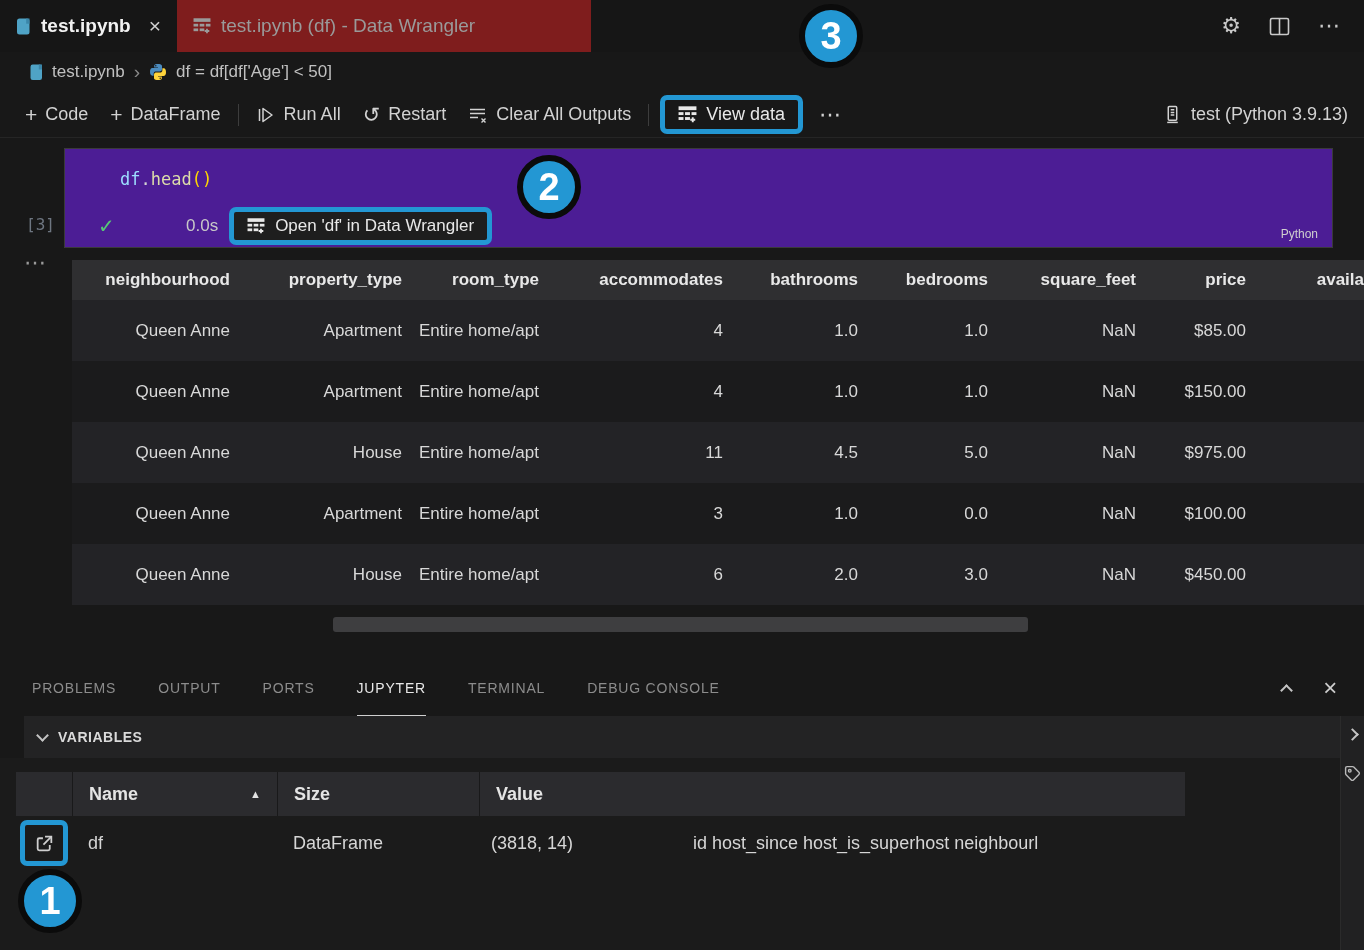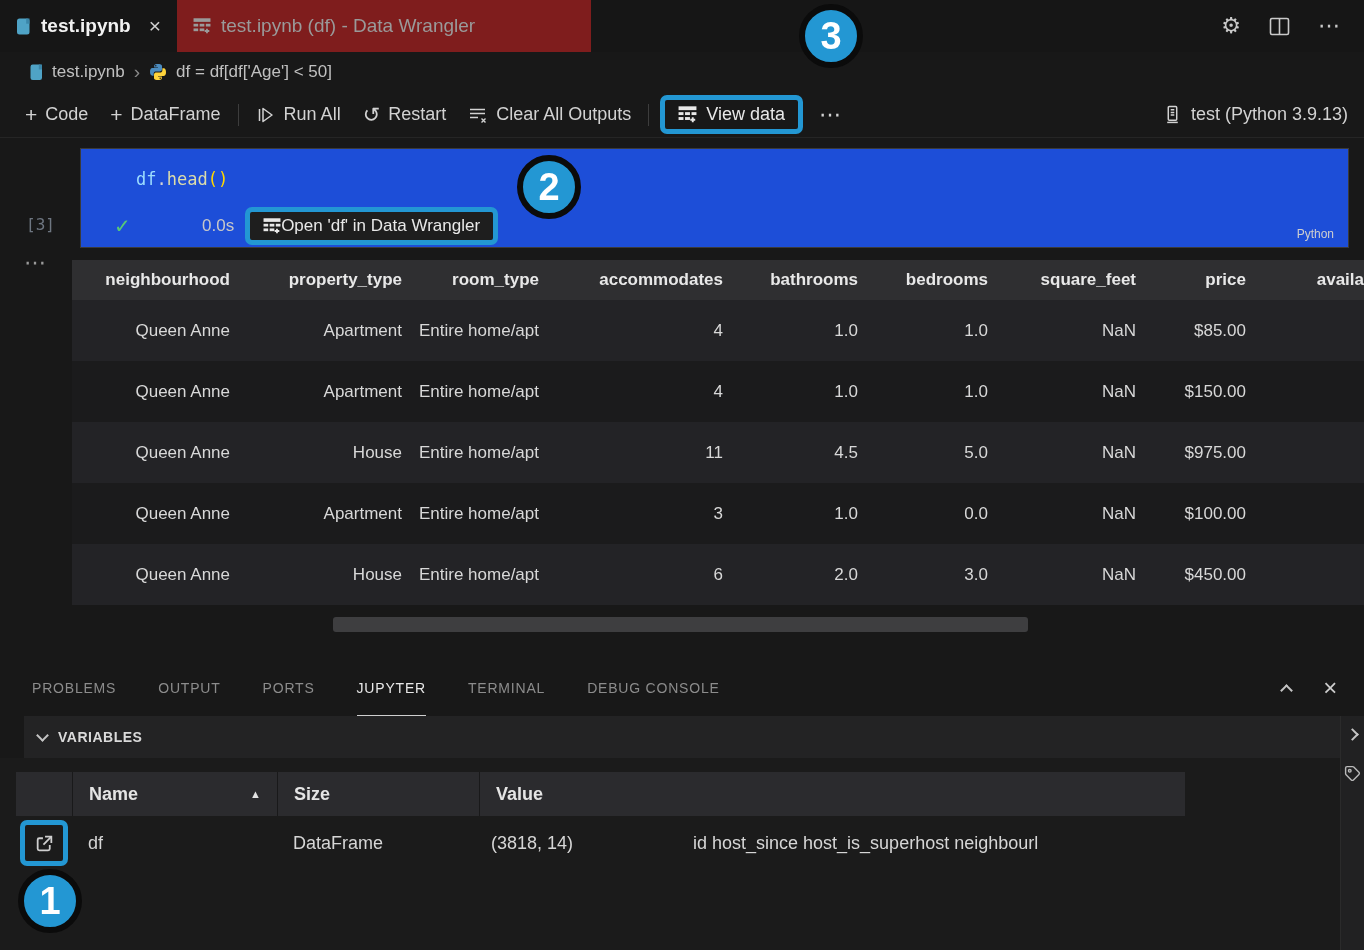--- a/index.html
+++ b/index.html
@@ -29,27 +29,27 @@
   .plus { font-size:21px; font-weight:400; color:#d2d2d2; }
   .hl-box { border:5px solid #2397d3; border-radius:7px; }
   .viewdata { display:flex; align-items:center; gap:9px; padding:4px 13px; margin:0 5px; color:#e8e8e8; cursor:pointer; }
   .kernel { margin-left:auto; display:flex; align-items:center; gap:9px; padding-right:16px; cursor:pointer; }
   .icon { display:inline-flex; align-items:center; justify-content:center; }
 
   
   .editor { position:relative; height:522px; background:#181818; }
   .gutter-exec { position:absolute; left:26px; top:77px; font-family:"DejaVu Sans Mono", monospace; font-size:16px; color:#6e7681; }
   .gutter-more { position:absolute; left:24px; top:112px; font-size:22px; color:#9a9a9a; cursor:pointer; }
-  .cell { position:absolute; left:80px; top:10px; width:1269px; height:100px; background:#1d4ed8; border:1px solid #3a3a3a; }
+  .cell { position:absolute; left:64px; top:10px; width:1269px; height:100px; background:#4c1d95; border:1px solid #3a3a3a; }
   .codeline { position:absolute; left:55px; top:20px; font-family:"DejaVu Sans Mono", monospace; font-size:17px; cursor:text; }
   .tok-var { color:#9cdcfe; } .tok-dot { color:#d4d4d4; } .tok-fn { color:#dcdcaa; } .tok-par { color:#ffd700; }
   .execrow { position:absolute; left:33px; top:55px; height:44px; display:flex; align-items:center; }
   .check { color:#57c877; font-size:20px; width:22px; }
   .exectime { margin-left:66px; font-size:17px; color:#c8c8c8; }
-  .openbtn { margin-left:11px; display:flex; align-items:center; padding:4px 13px; font-size:17px; color:#e8e8e8; background:#1e1e1e; cursor:pointer; }
+  .openbtn { margin-left:11px; display:flex; align-items:center; gap:10px; padding:4px 13px; font-size:17px; color:#e8e8e8; background:#1e1e1e; cursor:pointer; }
   .cell-lang { position:absolute; right:14px; bottom:6px; font-size:12px; color:#cfcfcf; }
 
   
   .dftable { position:absolute; left:72px; top:122px; width:1292px; font-size:17px; }
   .thead { display:flex; height:40px; align-items:center; background:#2f2f31; font-weight:bold; color:#e8e8e8; }
   .trow { display:flex; height:61px; align-items:center; color:#d8d8d8; }
   .trow:nth-child(odd) { background:#1b1b1c; }
   .trow:nth-child(even) { background:#232326; }
   .c { text-align:right; padding-right:14px; flex:none; line-height:1.25; }
   .c0{width:172px;} .c1{width:172px;} .c2{width:137px;} .c3{width:184px;} .c4{width:135px;} .c5{width:130px;} .c6{width:148px;} .c7{width:110px;}

